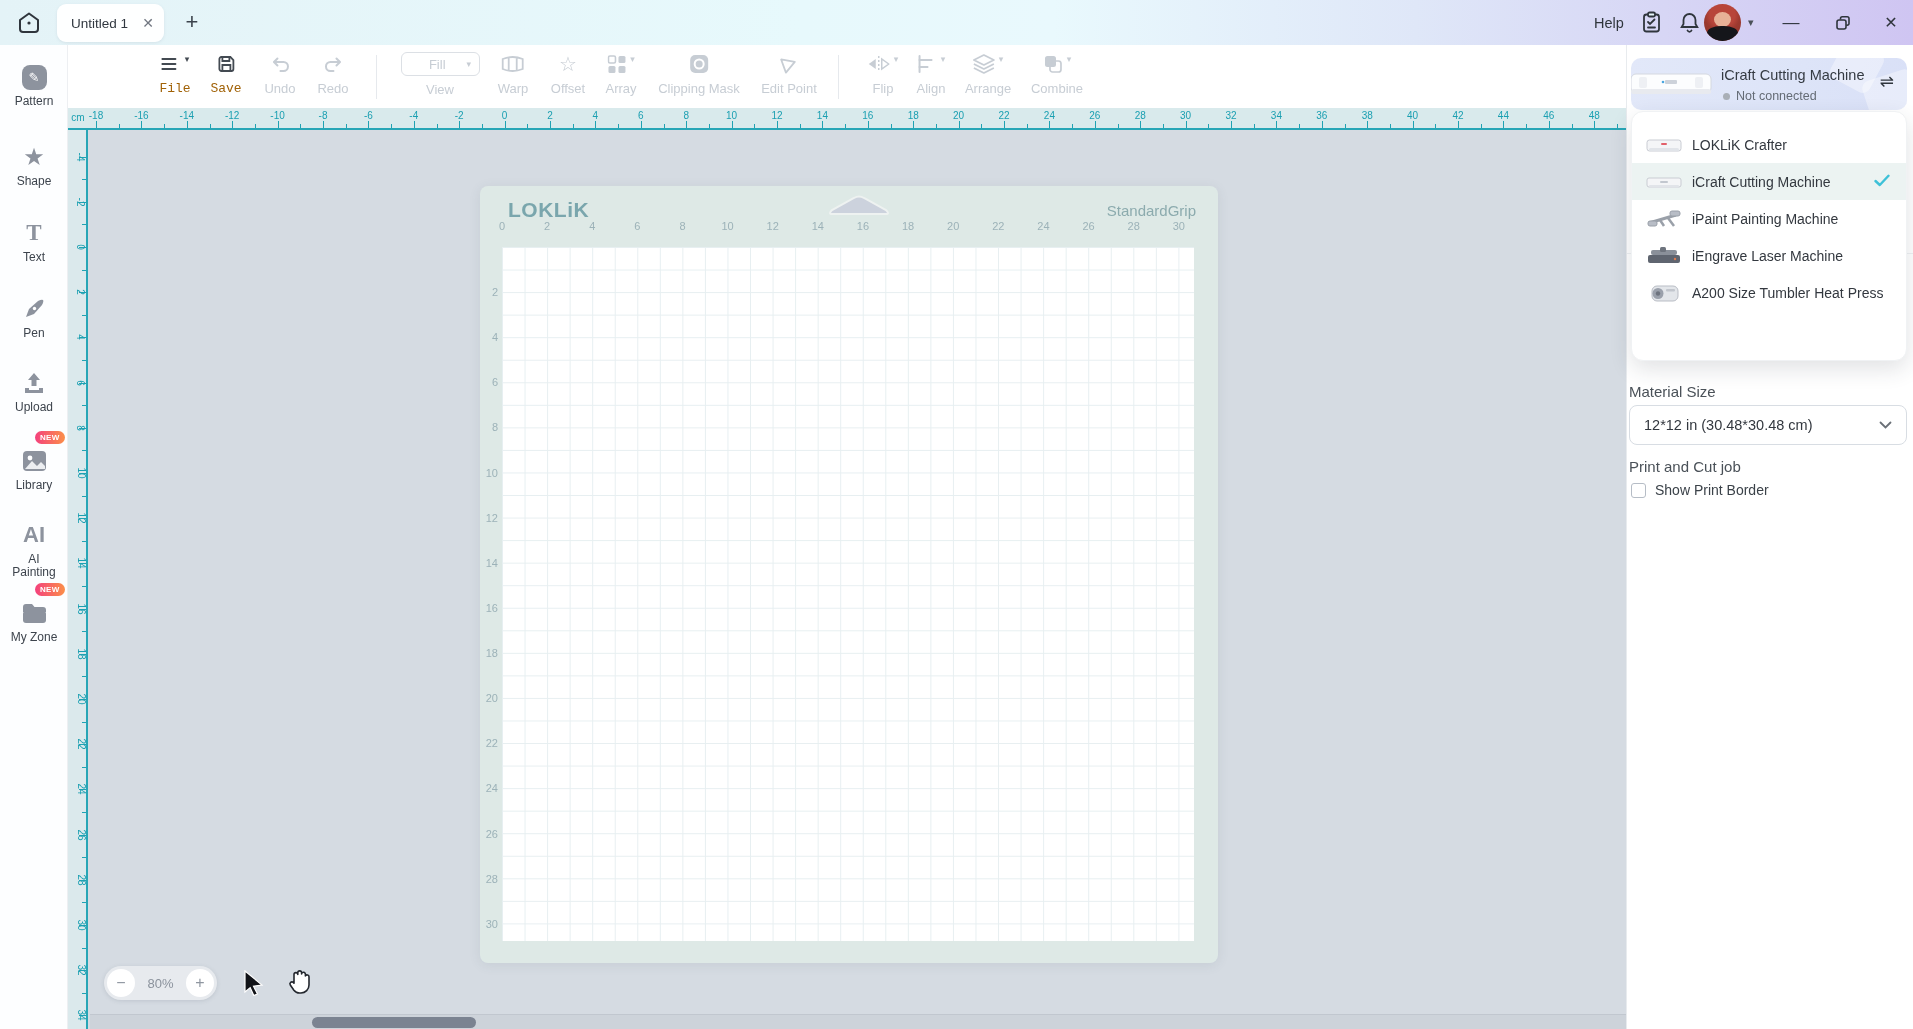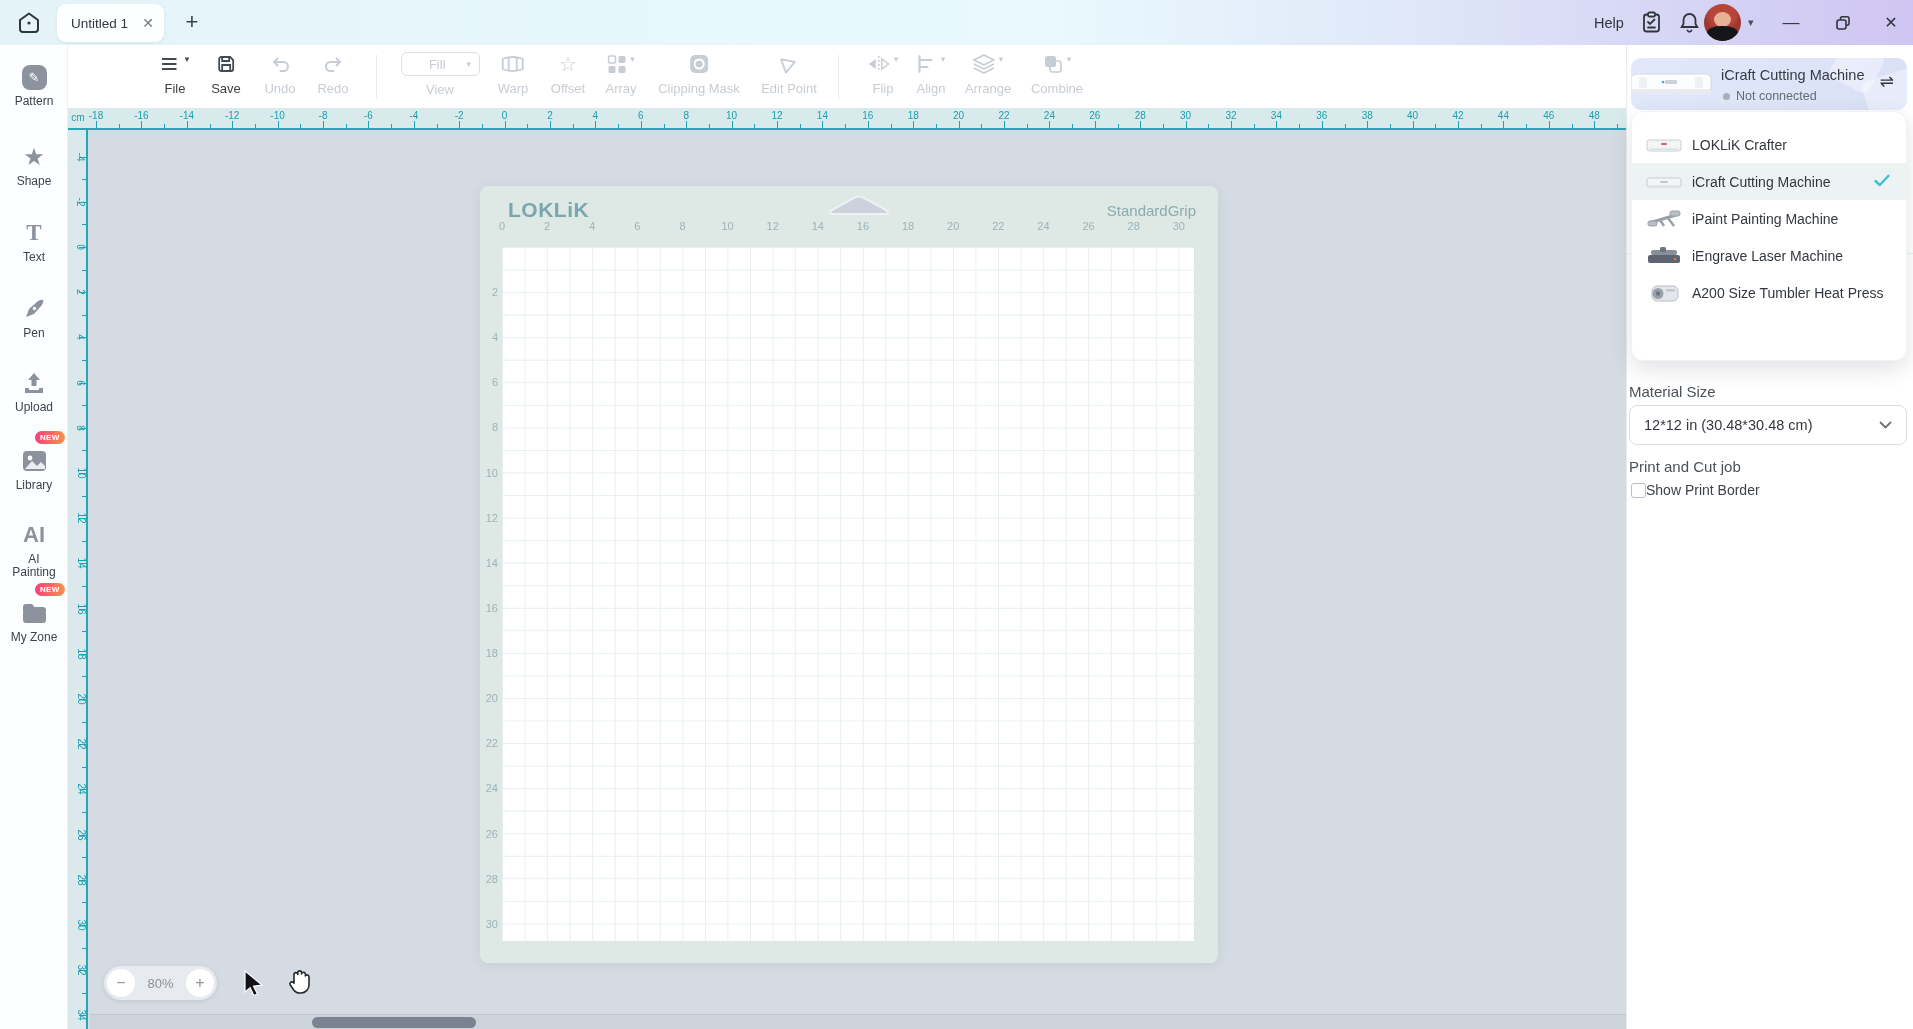--- a/index.html
+++ b/index.html
@@ -27,21 +27,21 @@
   #min-btn { left:1776px; width:30px; justify-content:center; font-size:17px; }
   #max-btn { left:1828px; width:30px; justify-content:center; }
   #close-btn { left:1876px; width:30px; justify-content:center; font-size:16px; }
   .winbtn { cursor:pointer; }
 
   
   #toolbar { left:68px; top:45px; width:1558px; height:63px; background:#ffffff; }
   .titem { position:absolute; top:6px; transform:translateX(-50%); text-align:center; cursor:pointer; }
   .titem .ic { height:26px; display:flex; align-items:center; justify-content:center; gap:2px; }
   .titem .lb { font-size:13px; margin-top:4px; white-space:nowrap; }
-  .titem.on  .lb { color:#404040; } .titem.on  .ic { color:#434a52; }
+  .titem.on  .lb { color:#a16207;font-family:Liberation Mono, monospace; } .titem.on  .ic { color:#434a52; }
   .titem.off .lb { color:#c7cdd4; } .titem.off .ic { color:#c7cdd4; }
   .caret { font-size:9px; margin-left:2px; position:relative; top:-5px; }
   .tdiv { position:absolute; top:10px; width:1px; height:44px; background:#e6e9ed; }
   #fill-box { position:absolute; left:333px; top:7px; width:79px; height:24px; border:1.5px solid #dcе0e5;
     border:1.5px solid #dce0e5; border-radius:6px; display:flex; align-items:center; padding:0 8px; color:#c7cdd4; font-size:13px; }
   #fill-box .fl { flex:1; text-align:center; }
   #view-lb { position:absolute; left:372px; top:37px; transform:translateX(-50%); font-size:13px; color:#c7cdd4; }
 
   
   #sidebar { left:0; top:45px; width:68px; height:984px; background:#fdfeff; border-right:1px solid #edeff2; }
@@ -106,21 +106,21 @@
   .mrow .thumb { width:40px; display:flex; justify-content:center; }
   .mrow .nm { font-size:14px; color:#33383f; margin-left:8px; white-space:nowrap; }
   .mrow.sel { background:#ecf3f2; }
   .mrow.hov { background:#f1f4f5; }
   .mrow .chk { position:absolute; right:16px; top:10px; }
 
   .sec-label { position:absolute; left:2px; font-size:15px; color:#4a5158; }
   #mat-size-select { position:absolute; left:2px; top:360px; width:278px; height:40px; border:1px solid #d8dde3; border-radius:8px;
     background:#fff; display:flex; align-items:center; padding:0 14px; cursor:pointer; }
   #mat-size-select .val { flex:1; font-size:14.5px; color:#33383f; }
-  #chk-row { position:absolute; left:4px; top:437px; display:flex; align-items:center; }
+  #chk-row { position:absolute; left:4px; top:437px; display:flex; align-items:center; gap:9px; }
   #chk-box { width:15px; height:15px; border:1.5px solid #b6bdc6; border-radius:3px; background:#fff; cursor:pointer; }
   #chk-row .lb { font-size:14px; color:#3b4249; }
 </style>
 </head>
 <body>
 
 <div id="topbar" class="abs">
   <div id="home-btn" class="abs">
     <svg width="26" height="26" viewBox="0 0 26 26" fill="none" stroke="#2f353c" stroke-width="2" stroke-linejoin="round">
       <path d="M4 10 L13 3.5 L22 10 V19 Q22 22 19 22 H7 Q4 22 4 19 Z"></path>

